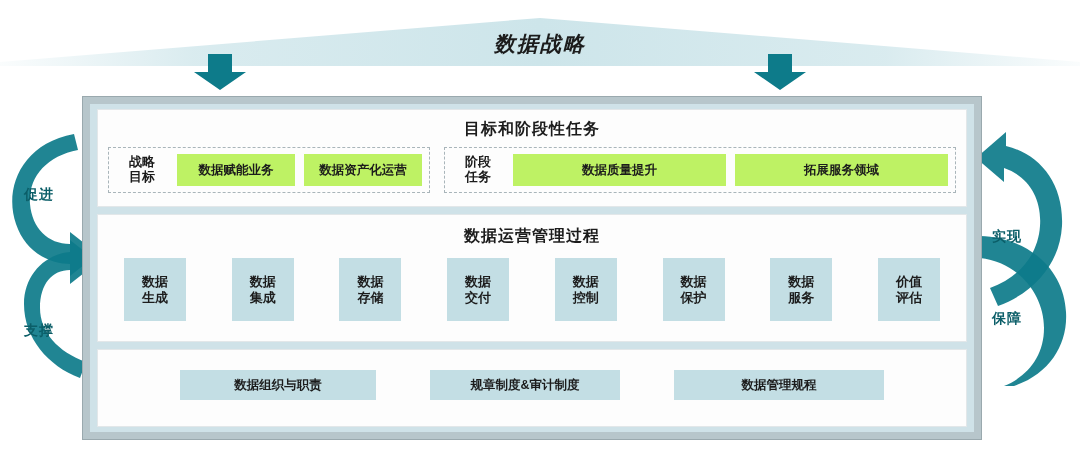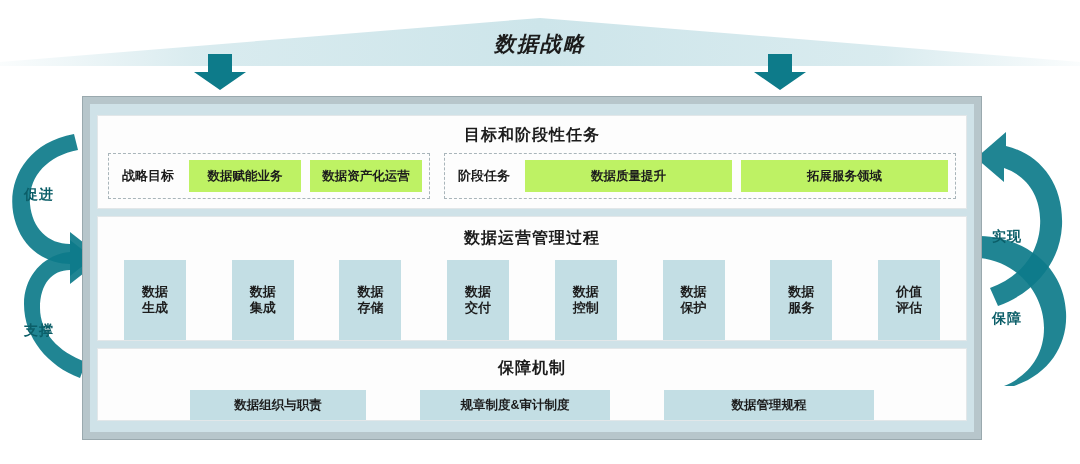--- a/index.html
+++ b/index.html
@@ -61,21 +61,21 @@
     border: 1px solid #9aa9ae;
     box-sizing: border-box;
     padding: 7px;
   }
   .inner-frame {
     position: relative;
     width: 100%;
     height: 100%;
     background: #cfe2e8;
     box-sizing: border-box;
-    padding: 11px 7px;
+    padding: 5px 7px;
     display: flex;
     flex-direction: column;
     gap: 7px;
   }
 
   .panel {
     position: relative;
     background: #fdfdfd;
     border: 1px solid #e2e7e9;
     box-sizing: border-box;
@@ -107,20 +107,21 @@
     padding: 6px 7px;
     gap: 9px;
     box-sizing: border-box;
     height: 46px;
   }
   .group-a { flex: 0 0 322px; }
   .group-b { flex: 1 1 auto; }
 
   .group-label {
     display: flex;
+    flex-direction: column;
     align-items: center;
     justify-content: center;
     font-size: 13px;
     font-weight: bold;
     color: #1c1c1c;
     line-height: 1.15;
     min-width: 40px;
     padding: 0 6px;
     white-space: nowrap;
   }
@@ -143,21 +144,21 @@
   }
   .process-boxes {
     display: flex;
     justify-content: space-between;
     align-items: flex-start;
     padding: 0 26px;
     margin-top: 11px;
   }
   .proc-box {
     width: 62px;
-    height: 80px;
+    height: 63px;
     background: #c3dee4;
     display: flex;
     flex-direction: column;
     align-items: center;
     justify-content: center;
     font-size: 13px;
     font-weight: bold;
     color: #1c1c1c;
     line-height: 1.2;
   }
@@ -177,21 +178,21 @@
     height: 30px;
     background: #c3dee4;
     display: flex;
     align-items: center;
     justify-content: center;
     font-size: 12.5px;
     font-weight: bold;
     color: #1c1c1c;
     white-space: nowrap;
   }
-  .assure-w1 { width: 176px; }
+  .assure-w1 { width: 196px; }
   .assure-w2 { width: 190px; }
   .assure-w3 { width: 210px; }
 
   
   .side-arrows {
     position: absolute;
     top: 128px;
     width: 96px;
     height: 260px;
   }
@@ -328,21 +329,20 @@
             <span>服务</span>
           </div>
           <div class="proc-box">
             <span>价值</span>
             <span>评估</span>
           </div>
         </div>
       </div>
 
       <div class="panel panel-assure">
-        <div class="panel-title">保障机制</div>
         <div class="assure-boxes">
           <div class="assure-box assure-w1">数据组织与职责</div>
           <div class="assure-box assure-w2">规章制度&amp;审计制度</div>
           <div class="assure-box assure-w3">数据管理规程</div>
         </div>
       </div>
 
     </div>
   </div>
 

